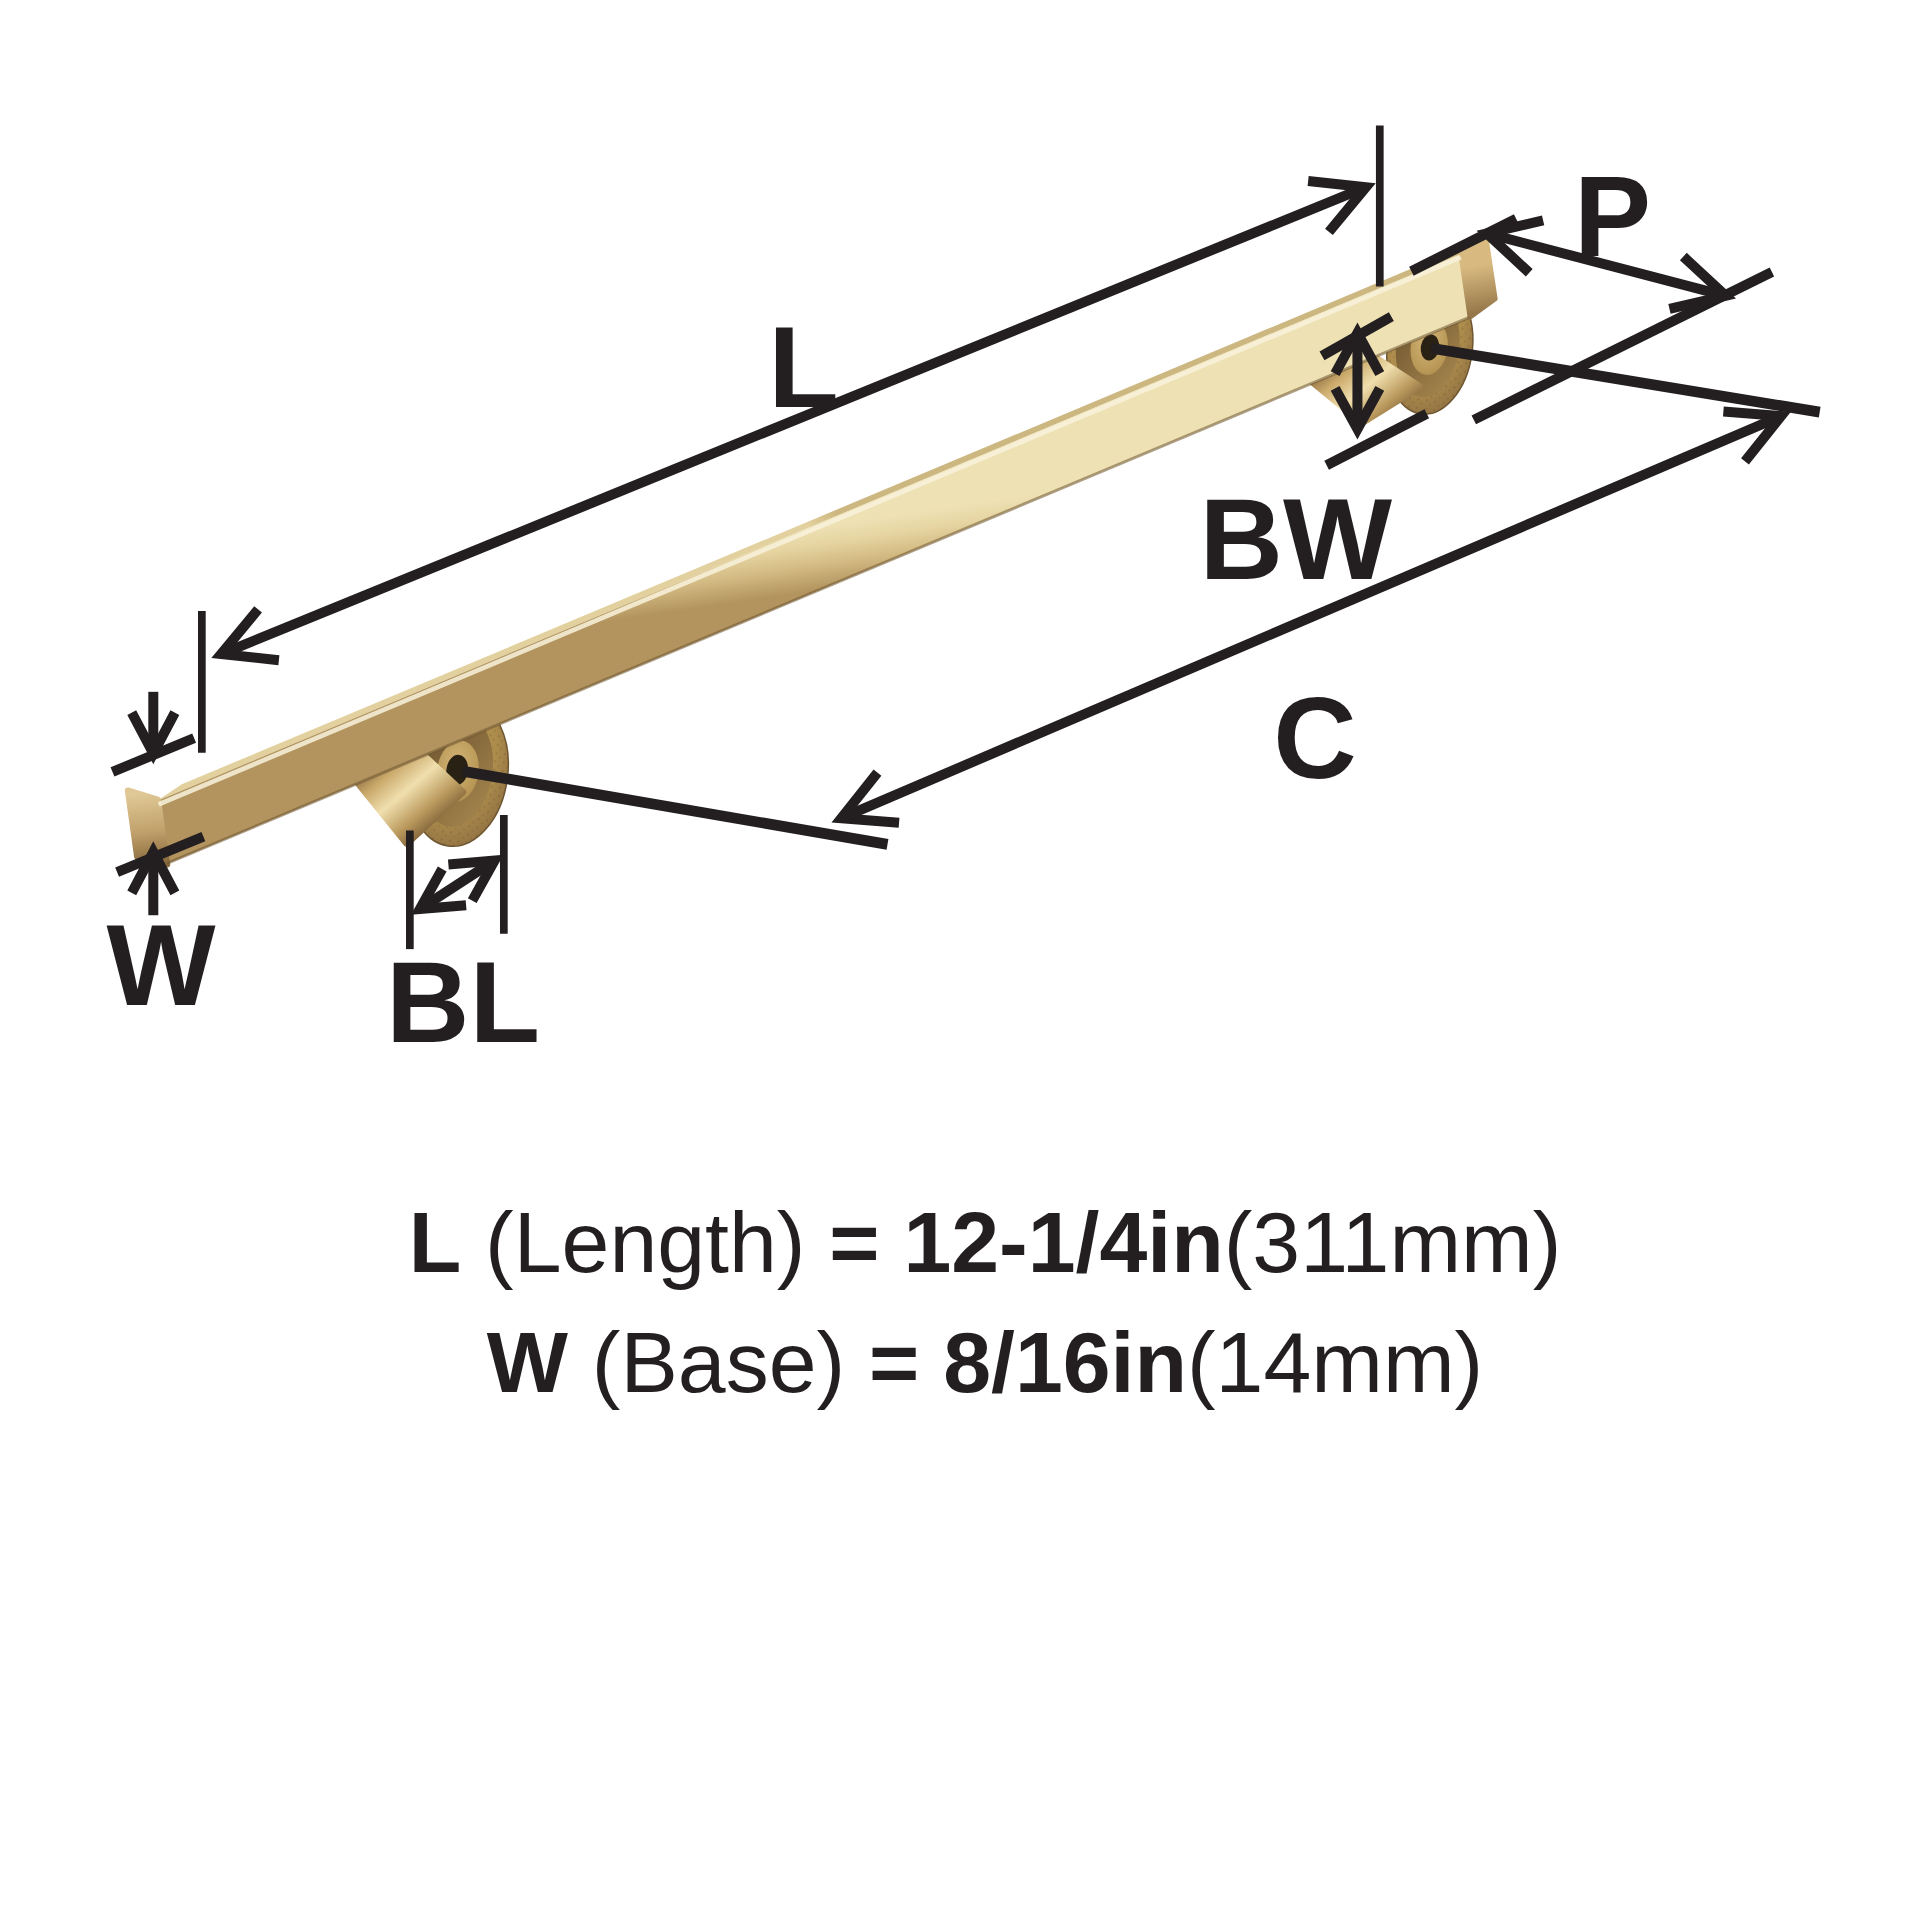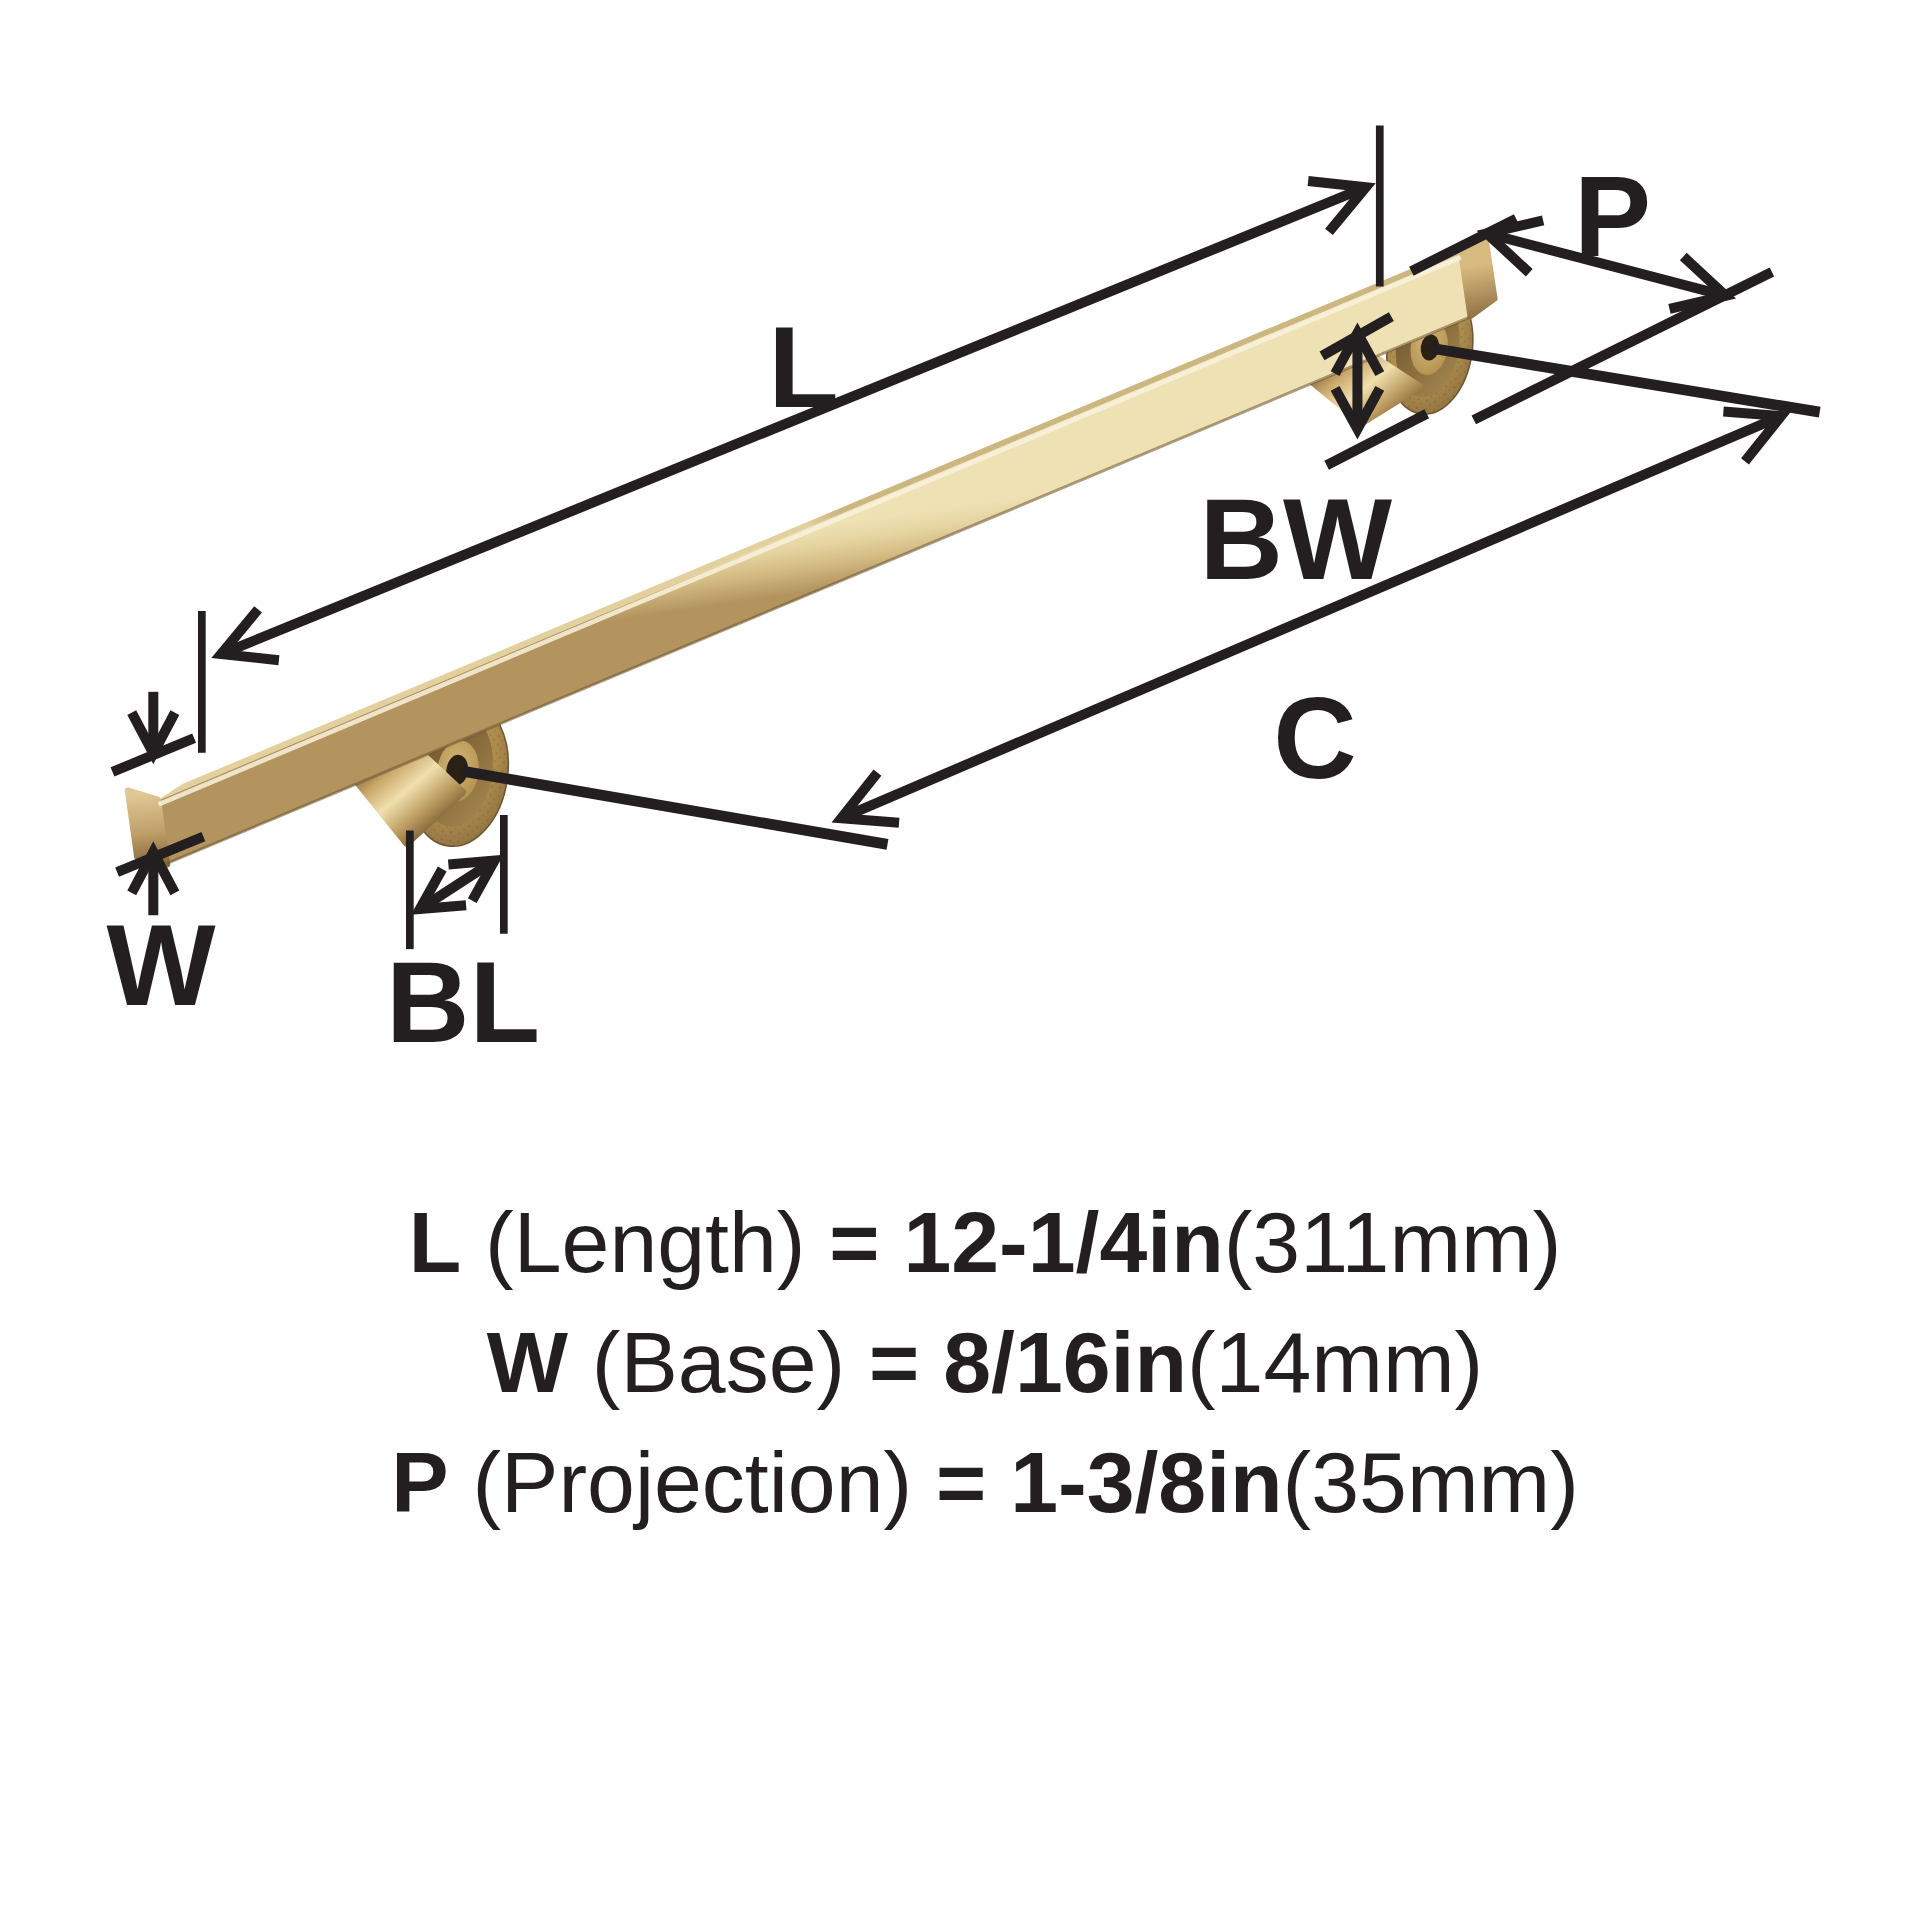--- a/index.html
+++ b/index.html
@@ -165,17 +165,16 @@
         <polyline class="ink" points="605,1175 545,1180 574,1128"></polyline>
         <polyline class="ink" points="582,1122 642,1117 613,1169"></polyline>
         <text class="lbl" x="601" y="1352" text-anchor="middle" stroke="none">BL</text>
       </g>
     </g>
   </svg>
 
   <div class="specs">
     <div class="spec-line"><span class="b">L</span><span class="r"> (Length) </span><span class="b">= 12-1/4in</span><span class="r">(311mm)</span></div>
     <div class="spec-line"><span class="b">W</span><span class="r"> (Base) </span><span class="b">= 8/16in</span><span class="r">(14mm)</span></div>
-    <div class="spec-line"><span class="b">P</span><span class="r"> (Projection) </span><span class="b">= 1-3/8in</span><span class="r">(35mm)</span></div>
   </div>
 
 </div>
 
 
 </body></html>

